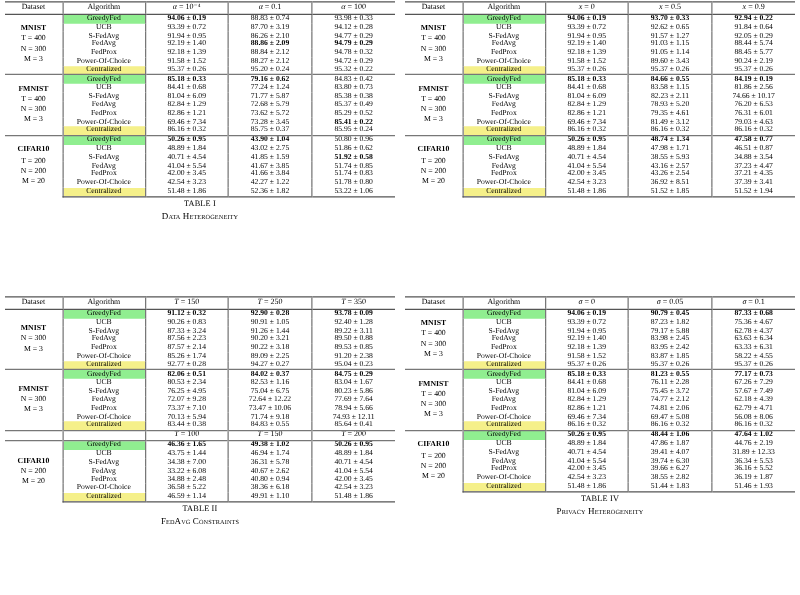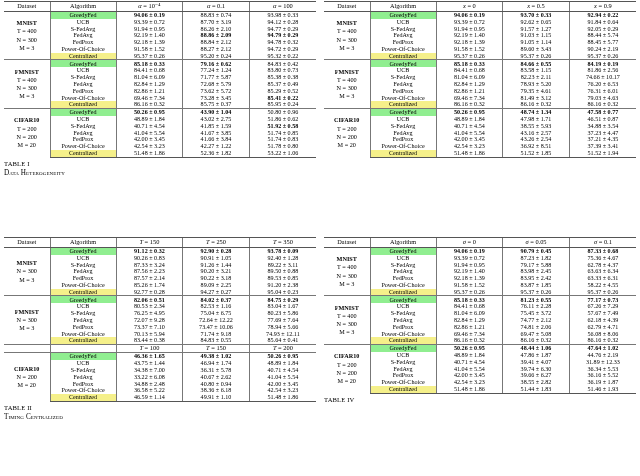--- a/index.html
+++ b/index.html
@@ -71,20 +71,21 @@
     font-size: 6.2px;
     line-height: 1.33;
     text-align: center;
   }
   td.ds .dsname { font-weight: bold; display: block; }
   td.ds .p { display: block; }
 
   .subhdr td { font-size: 6.4px; padding: 0.8px 1px; }
 
   .caption {
+    text-align: center;
     margin-top: 2.5px;
     font-size: 6.6px;
     line-height: 1.35;
   }
   .caption .tnum { font-variant: normal; letter-spacing: 0.15px; }
   .caption .tname {
     font-variant: small-caps;
     letter-spacing: 0.1px;
     font-size: 7.2px;
   }
@@ -587,21 +588,21 @@
           <tr class="rule-bot">
             <td class="alg vsep-l central">Centralized</td>
             <td class="val vsep-l">46.59 ± 1.14</td>
             <td class="val vsep-l">49.91 ± 1.10</td>
             <td class="val vsep-l">51.48 ± 1.86</td>
           </tr>
         </tbody>
       </table>
       <div class="caption">
         <div class="tnum">TABLE II</div>
-        <div class="tname">Timing Centralized</div>
+        <div class="tname">FedAvg Constraints</div>
       </div>
     </div>
   <div class="panel" id="p3">
       <table class="tbl">
         <colgroup>
           <col class="c-ds">
           <col class="c-alg">
           <col class="c-v">
           <col class="c-v">
           <col class="c-v">
@@ -755,15 +756,16 @@
           <tr class="rule-bot">
             <td class="alg vsep-l central">Centralized</td>
             <td class="val vsep-l">51.48 ± 1.86</td>
             <td class="val vsep-l">51.44 ± 1.83</td>
             <td class="val vsep-l">51.46 ± 1.93</td>
           </tr>
         </tbody>
       </table>
       <div class="caption">
         <div class="tnum">TABLE IV</div>
+        <div class="tname">Privacy Heterogeneity</div>
       </div>
     </div>
 </div>
 
 </body></html>

